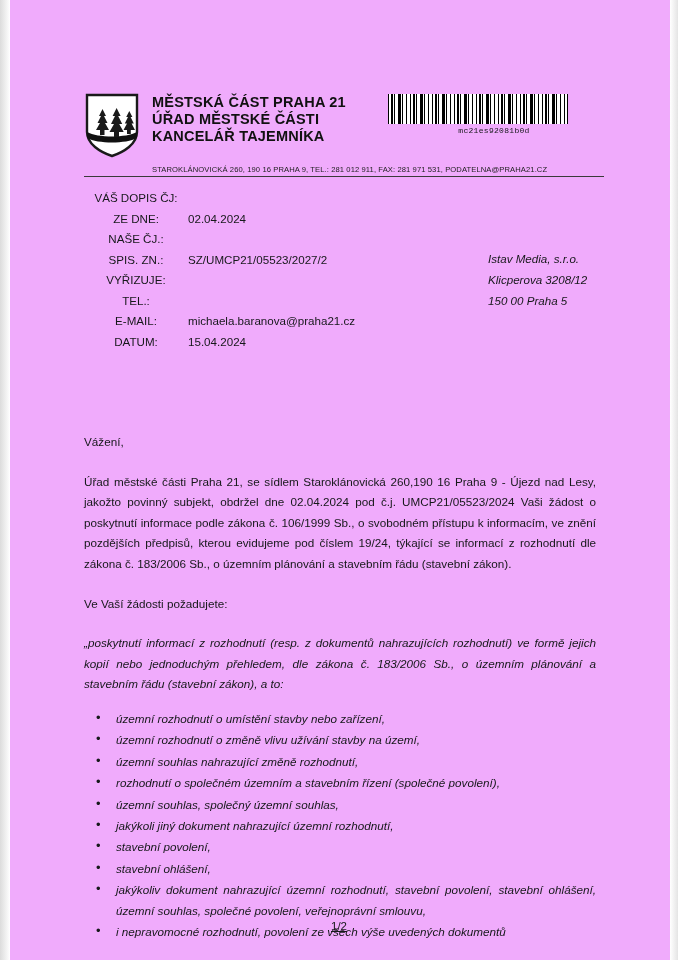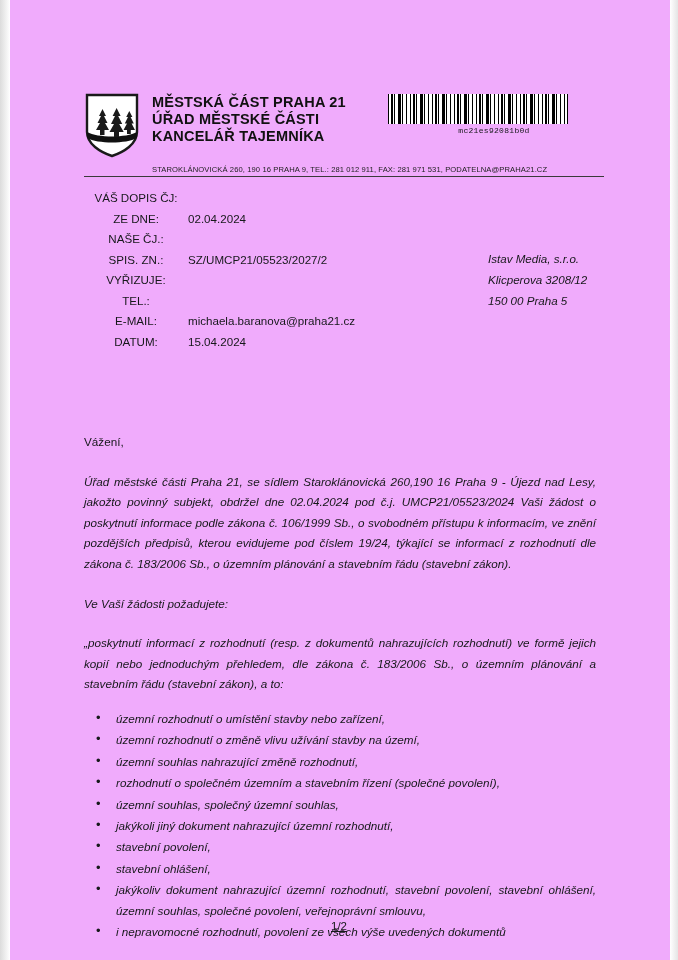--- a/index.html
+++ b/index.html
@@ -154,21 +154,20 @@
     font-size: 11.7px;
     line-height: 20.6px;
     text-align: justify;
     margin-top: 24px;
   }
   .salutation {
     margin-bottom: 19px;
   }
   .para {
     margin-bottom: 19px;
-    font-style: italic;
   }
   .quote {
     font-style: italic;
     margin-bottom: 14px;
     text-align: justify;
   }
   ul.items {
     list-style: none;
     margin: 0;
     padding: 0;

